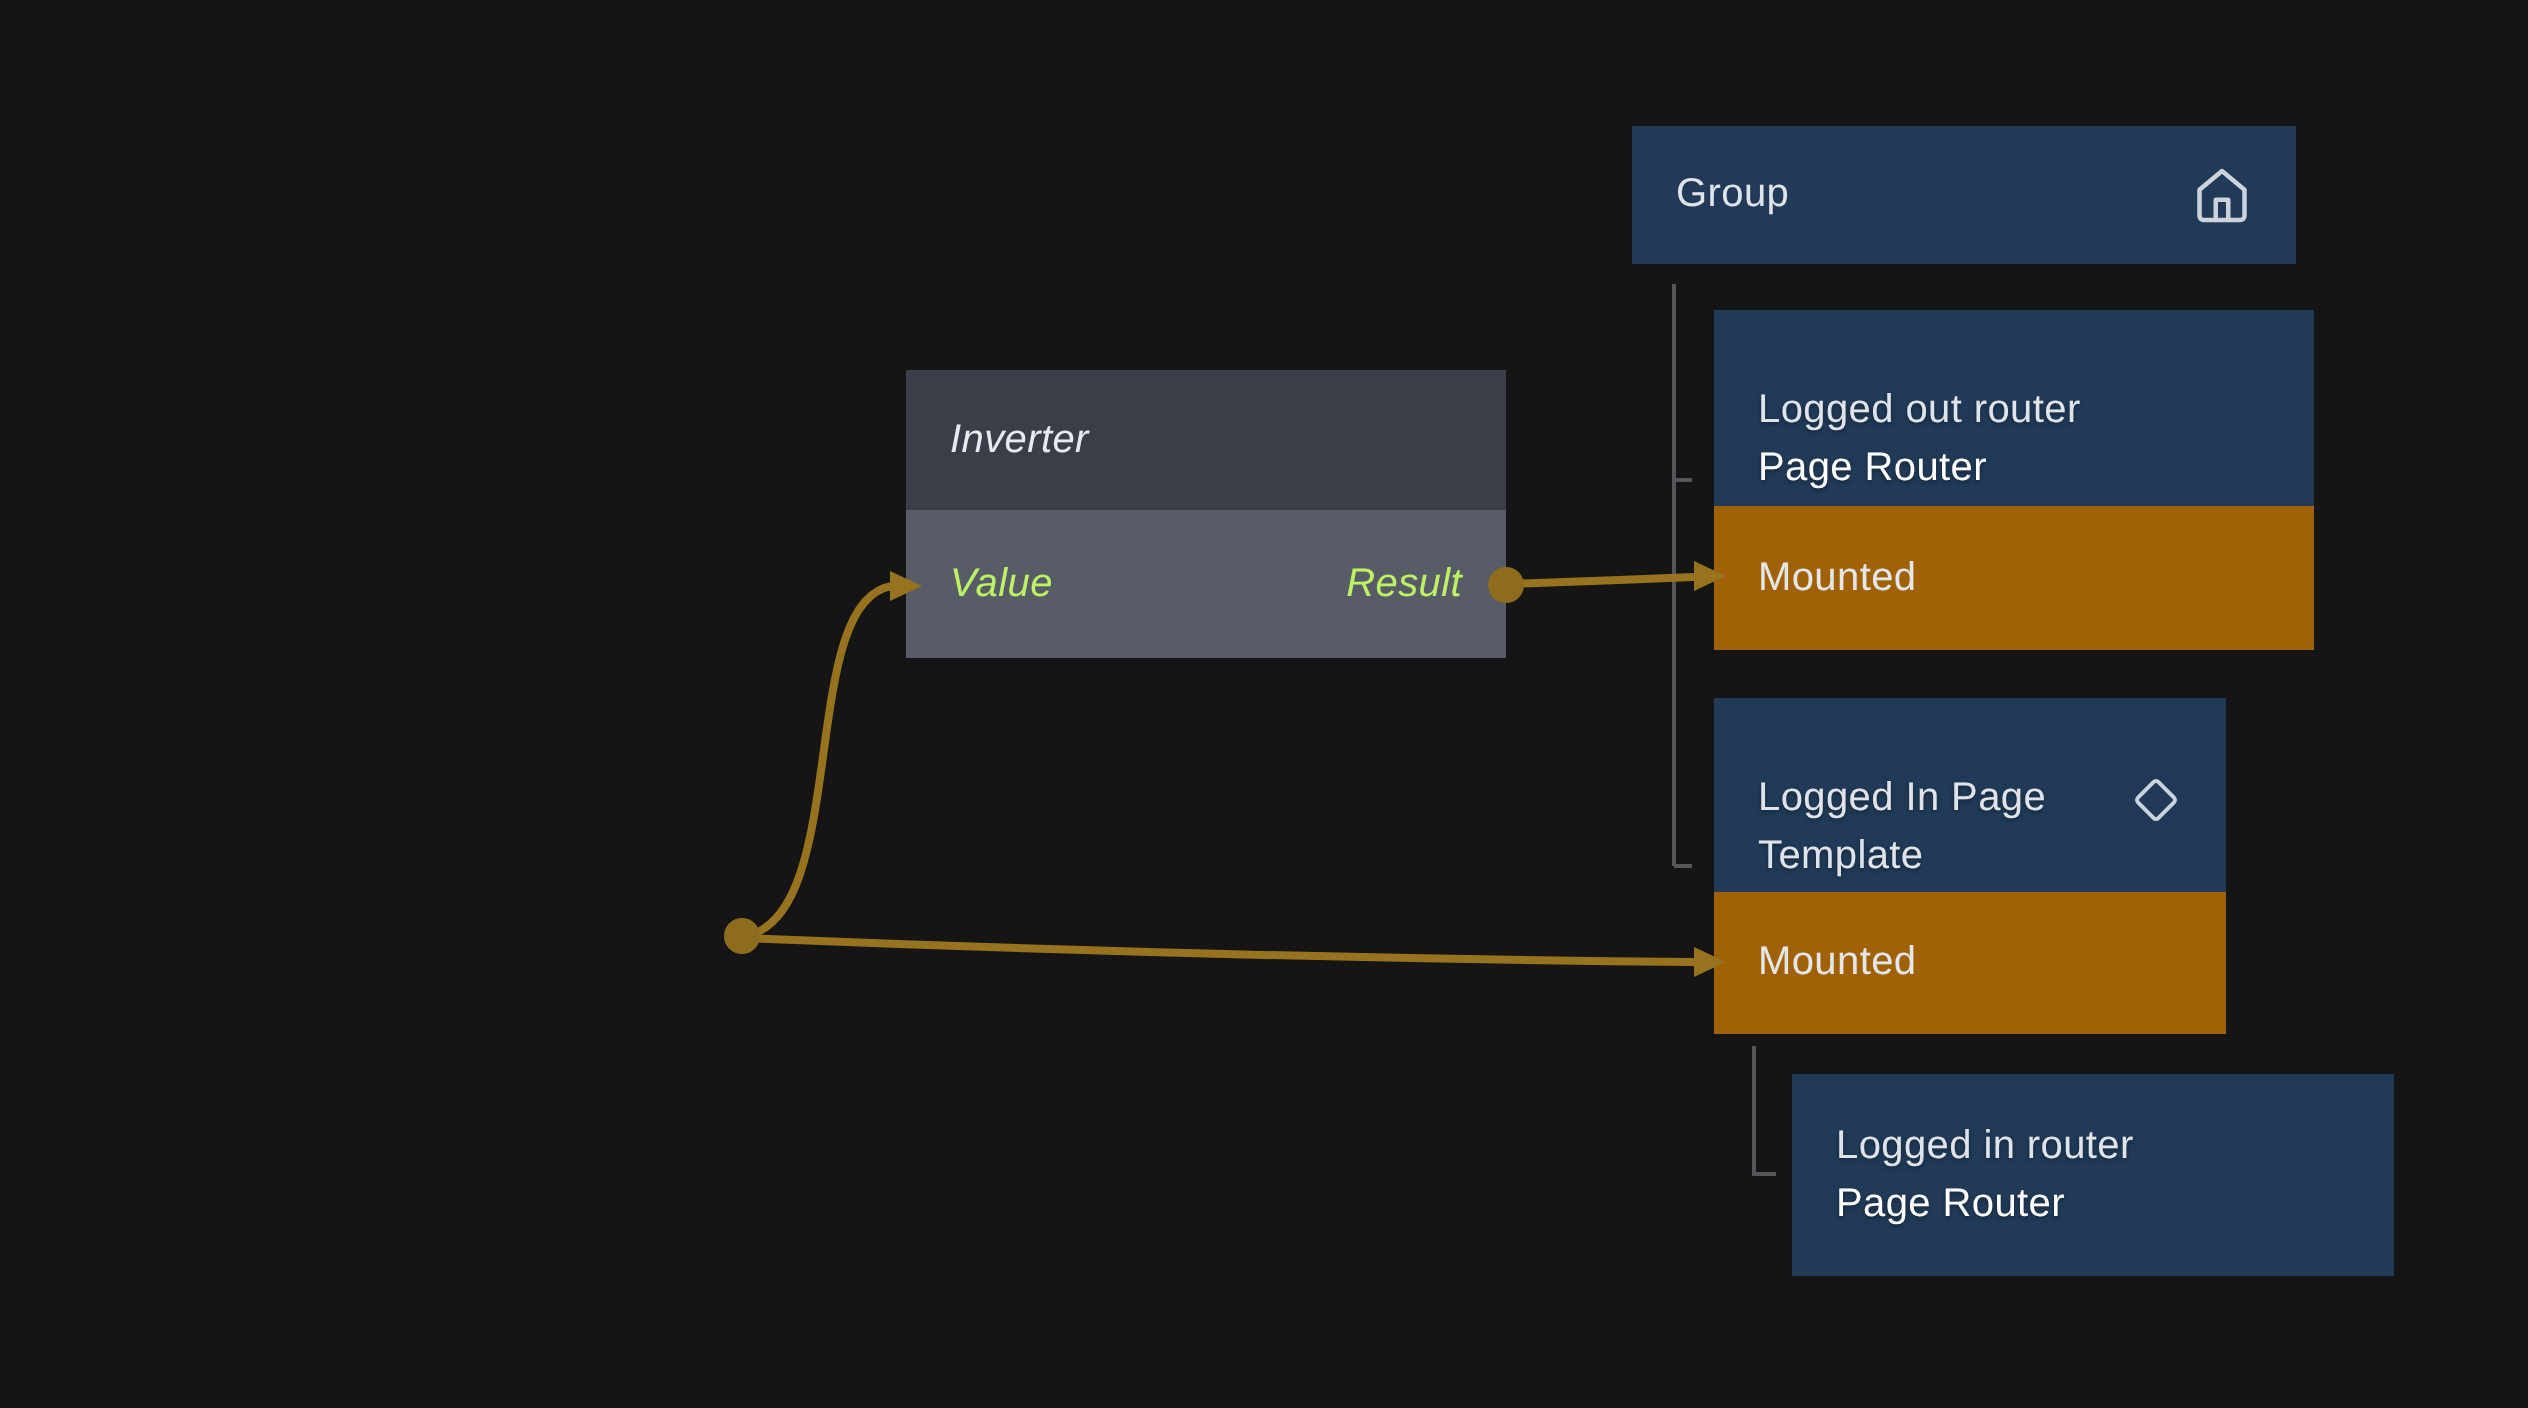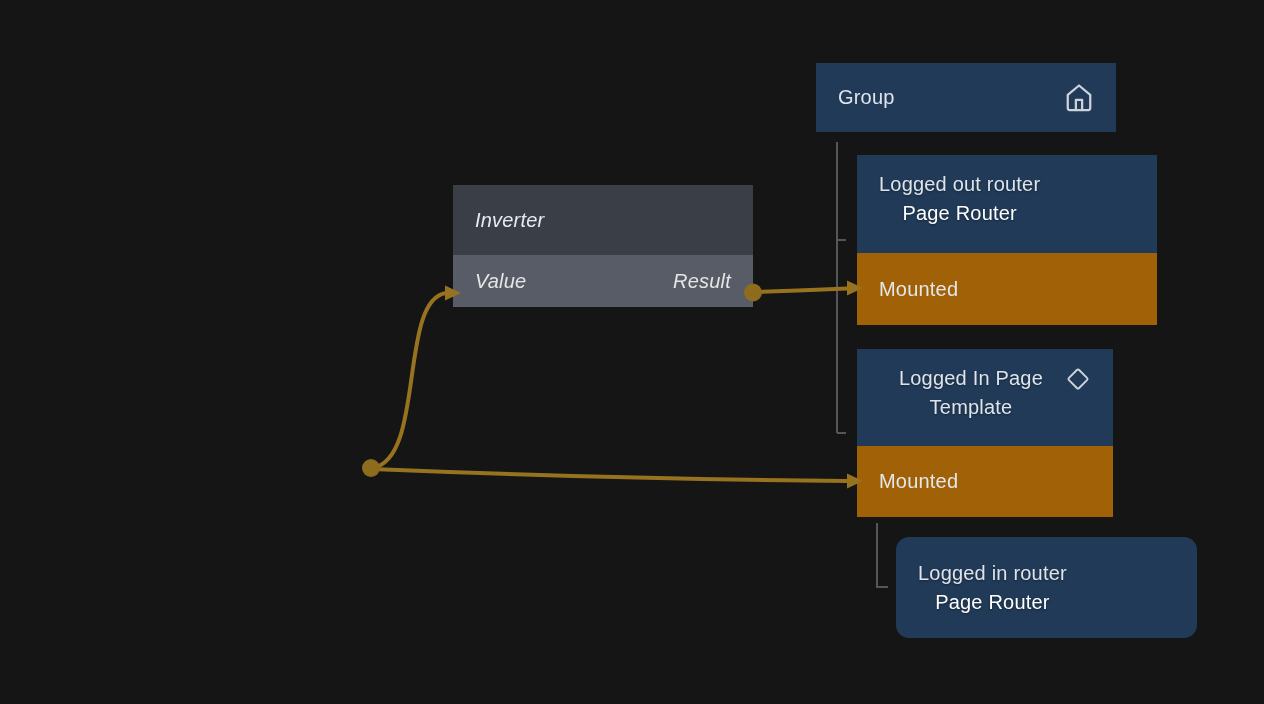--- a/index.html
+++ b/index.html
@@ -35,33 +35,32 @@
   }
   .row-right { justify-content: flex-end; }
   .row-between { justify-content: space-between; }
 
   
   .user-header { background: #323e18; height: 70px; color: #e7eae0; }
   .user-row    { background: #4c592c; height: 72px; color: #eceee6; }
 
   
   .inv-header  { background: #3a3e47; height: 70px; color: #e8eaee; }
-  .inv-row     { background: #575c67; height: 52px; color: #e5e5e5; }
+  .inv-row     { background: #575c67; height: 74px; color: #bef264; }
 
   
   .blue-header { background: #203a57; color: #dfe4eb; }
   .blue-row    { background: #a16207; height: 72px; color: #e3e7ec; }
 
   .blue-title-block {
     display: flex;
     justify-content: space-between;
     align-items: flex-start;
-    padding: 15px 20px 0 22px;
+    padding: 36px 20px 0 22px;
     box-sizing: border-box;
-    text-align: center;
   }
   .title-lines { line-height: 29px; text-shadow: 0 1px 2px rgba(0,0,0,0.35); }
   .node-title { color: #dfe4eb; }
   .node-subtitle { color: #ffffff; }
   .title-narrow { max-width: 205px; }
 
   .icon {
     flex: 0 0 auto;
     color: #ccd3dc;
     display: inline-flex;
@@ -81,21 +80,21 @@
   <div class="node" style="left:453px; top:185px; width:300px;font-style:italic;">
     <div class="node-header inv-header">
       <span>Inverter</span>
     </div>
     <div class="node-row inv-row row-between">
       <span>Value</span>
       <span>Result</span>
     </div>
   </div>
 
-  <div class="node" style="left:816px; top:63px; width:300px;">
+  <div class="node" style="left:816px; top:63px; width:332px;">
     <div class="node-header blue-header" style="height:69px;">
       <span>Group</span>
       <span class="icon">
         <svg width="30" height="30" viewBox="0 0 24 24" fill="none" stroke="currentColor" stroke-width="1.8" stroke-linecap="round" stroke-linejoin="round">
           <path d="M3 9.5l9-7.5 9 7.5V20a1.6 1.6 0 0 1-1.6 1.6H4.6A1.6 1.6 0 0 1 3 20z"></path>
           <polyline points="9.5 21.6 9.5 13.5 14.5 13.5 14.5 21.6"></polyline>
         </svg>
       </span>
     </div>
   </div>
@@ -122,21 +121,21 @@
           <rect x="7.3" y="7.3" width="13.4" height="13.4" rx="1.5" transform="rotate(45 14 14)"></rect>
         </svg>
       </span>
     </div>
     <div class="node-row blue-row" style="height:71px;">
       <span>Mounted</span>
     </div>
   </div>
 
   <div class="node" style="left:896px; top:537px; width:301px;">
-    <div class="blue-header blue-title-block" style="height:101px; align-items:center; padding-top:0;border-radius:13px;">
+    <div class="blue-header blue-title-block" style="height:101px; align-items:center; padding-top:0;">
       <div class="title-lines">
         <div class="node-title">Logged in router</div>
         <div class="node-subtitle">Page Router</div>
       </div>
     </div>
   </div>
 
   <svg class="edges" width="1264" height="704" viewBox="0 0 1264 704">
 
     <path d="M837 142 L837 433 M837 240 L846 240 M837 433 L846 433" stroke="#545659" stroke-width="2" fill="none"></path>

